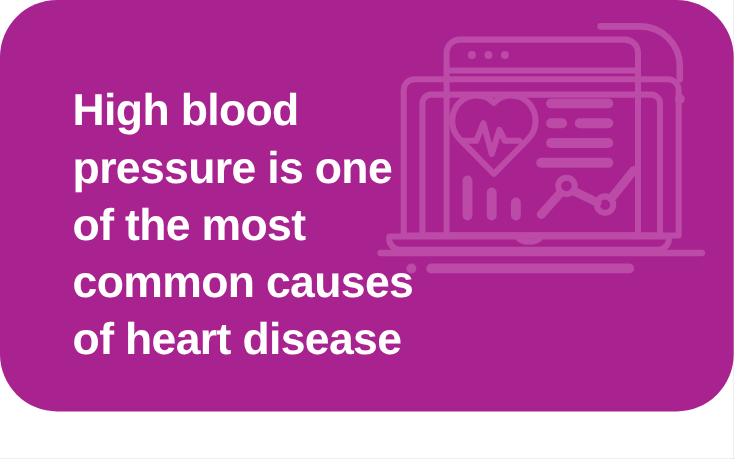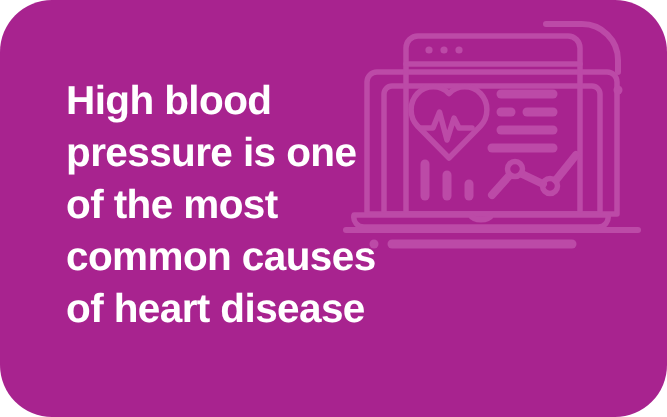--- a/index.html
+++ b/index.html
@@ -12,21 +12,21 @@
     height: 417px;
     overflow: hidden;
     font-family: "Liberation Sans", sans-serif;
   }
 
   #card {
     position: absolute;
     left: 0;
     top: 0;
     width: 667px;
-    height: 417px;
+    height: 374px;
     box-sizing: border-box;
     border-radius: 52px;
     background: #a8238f;
     overflow: hidden;
   }
 
   #headline {
     position: absolute;
     left: 66px;
     top: 74px;

